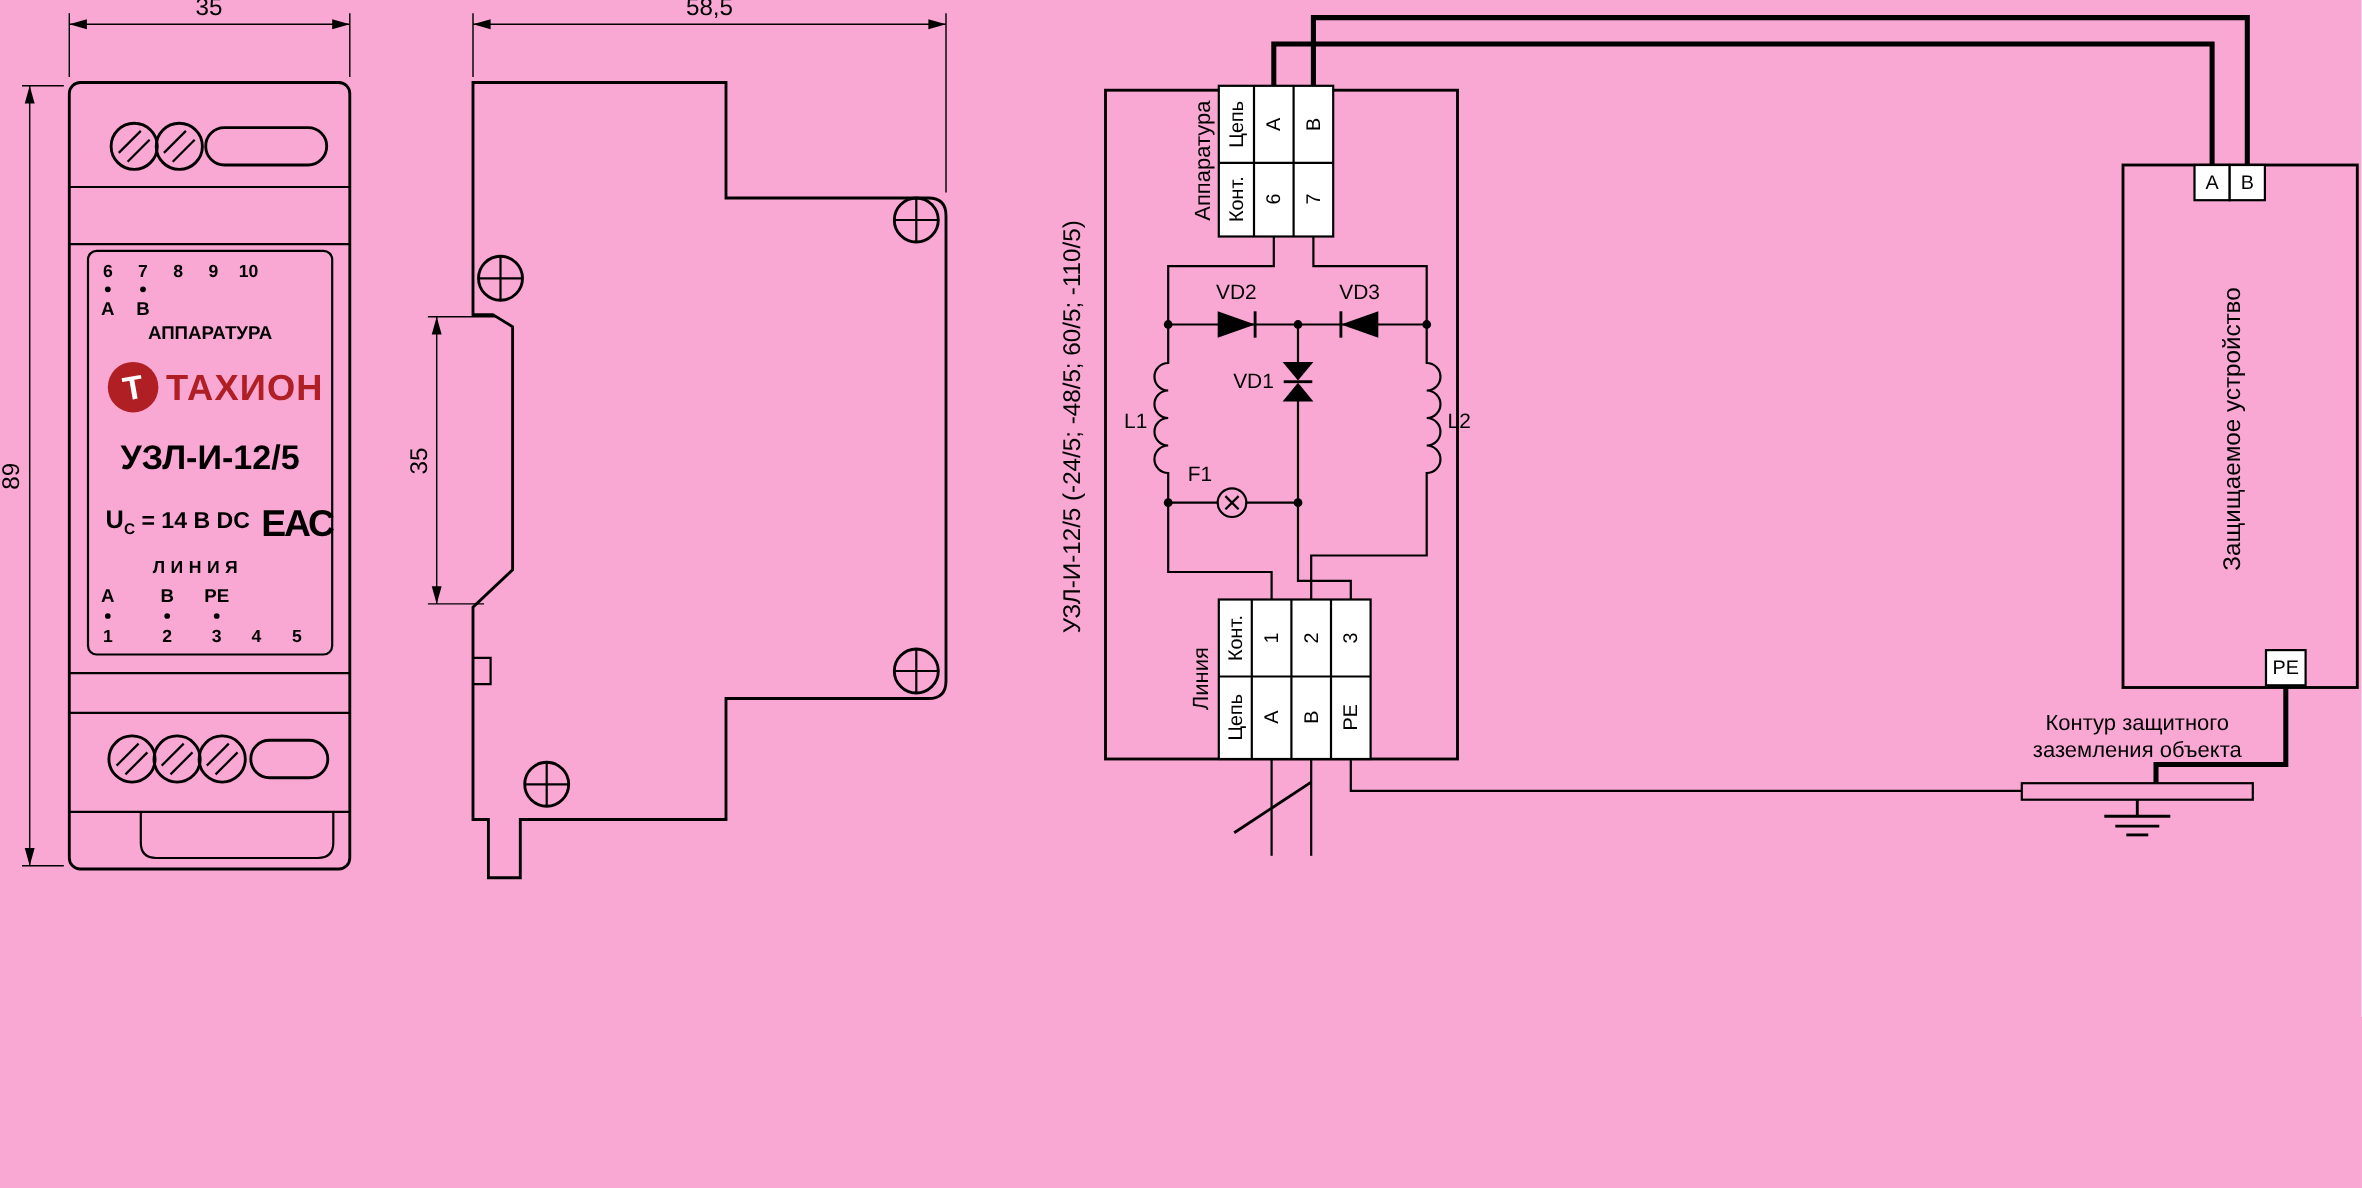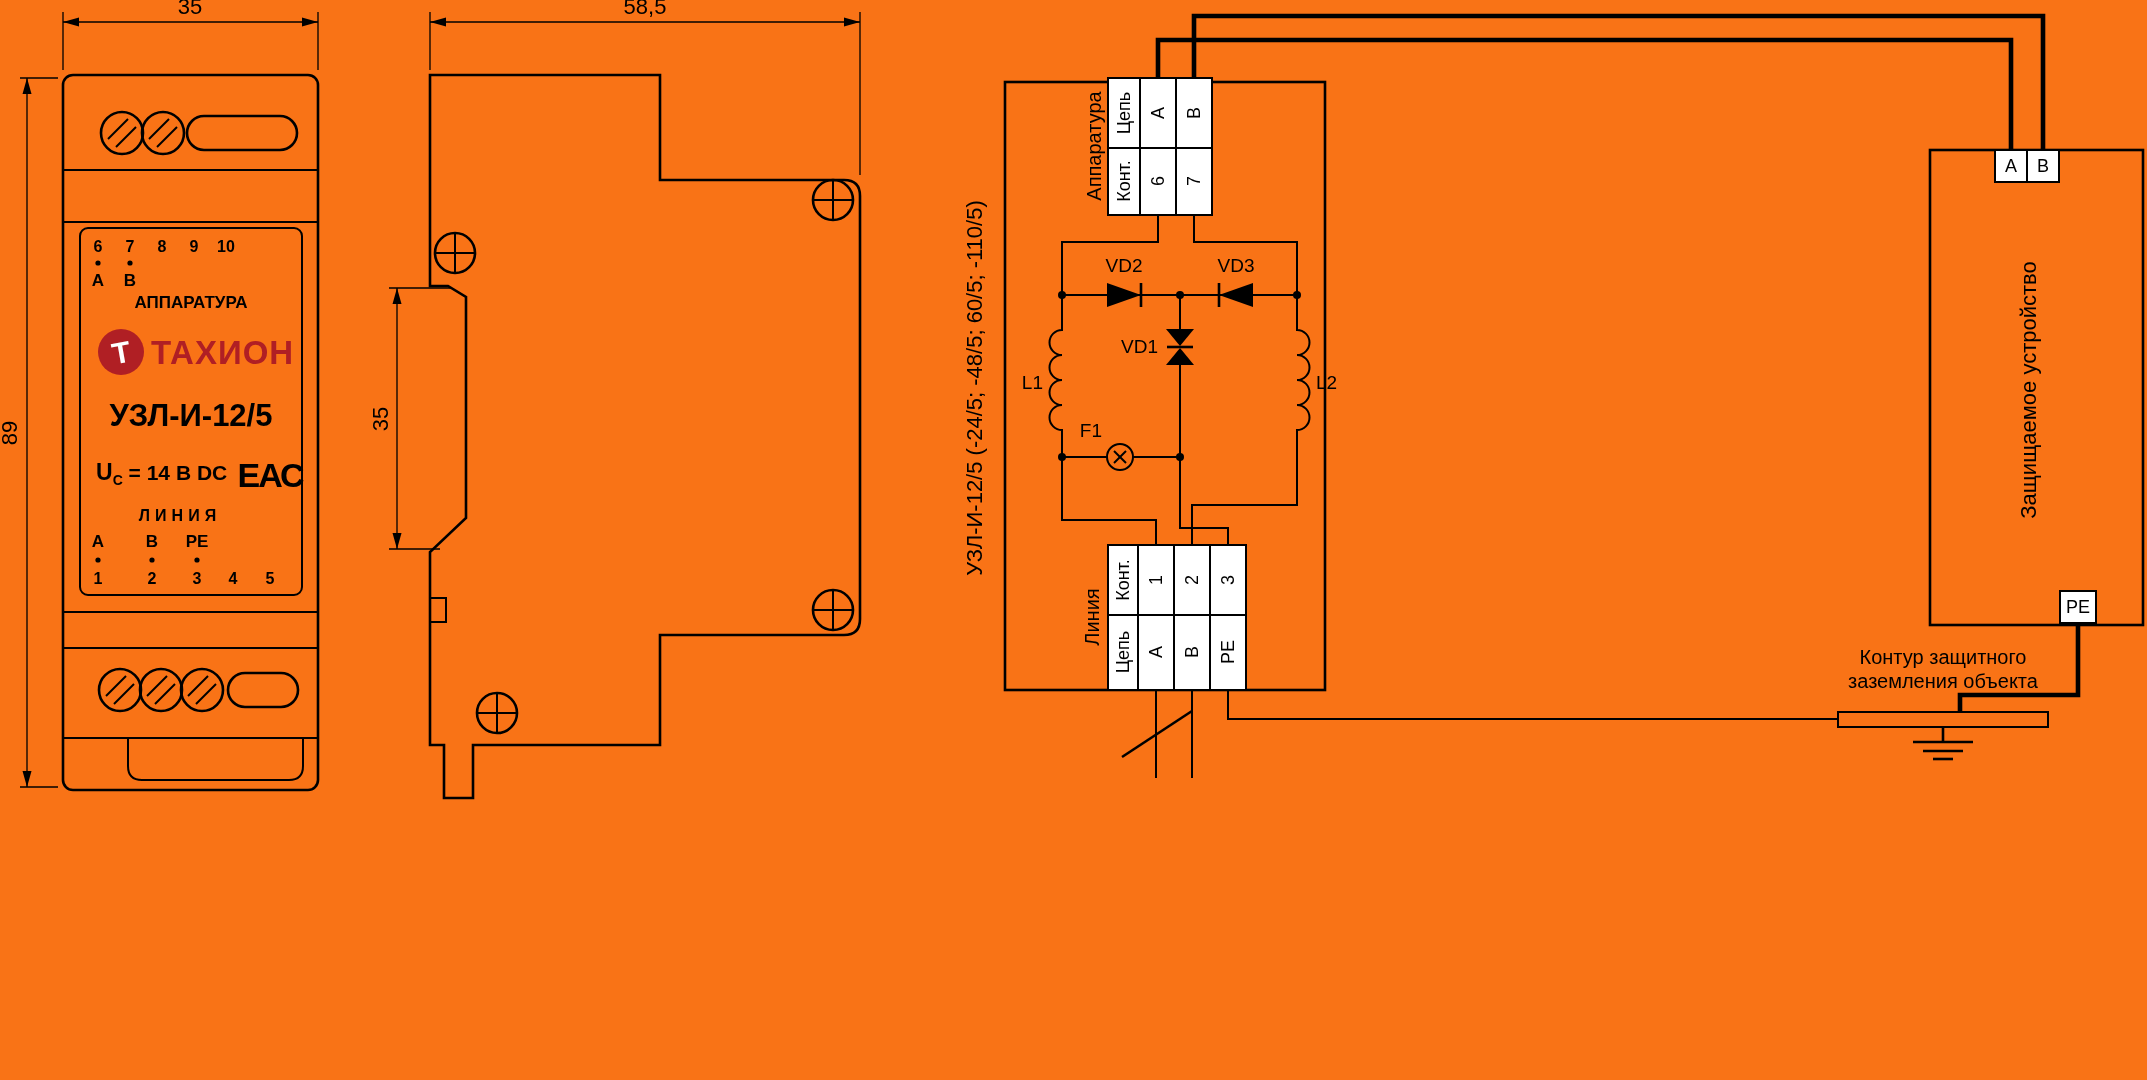--- a/index.html
+++ b/index.html
@@ -1,16 +1,16 @@
 <!DOCTYPE html>
 <html><head>
 <meta charset="utf-8">
 <style>
   html,body{margin:0;padding:0;background:#ffffff;}
-  .stage{width:2147px;height:1080px;background:#f97316;position:relative;overflow:hidden;}
+  .stage{width:2147px;height:1080px;background:#f9a8d4;position:relative;overflow:hidden;}
   svg{font-family:"Liberation Sans","DejaVu Sans",sans-serif;}
   svg text{fill:#000;}
   .s13{stroke:#000;stroke-width:1.3;fill:none;}
   .s2{stroke:#000;stroke-width:2;fill:none;}
   .s25{stroke:#000;stroke-width:2.6;fill:none;}
   .s5{stroke:#000;stroke-width:4.6;fill:none;}
   .blk{fill:#000;stroke:none;}
   .whitebox{fill:#fff;stroke:#000;stroke-width:2;}
   .dim{font-size:22px;}
   .cell{font-size:18px;}

